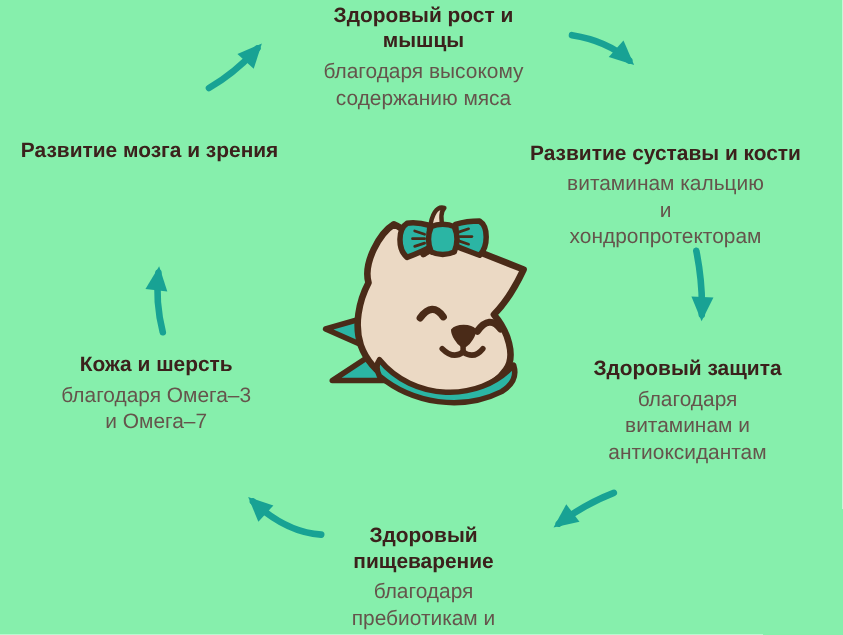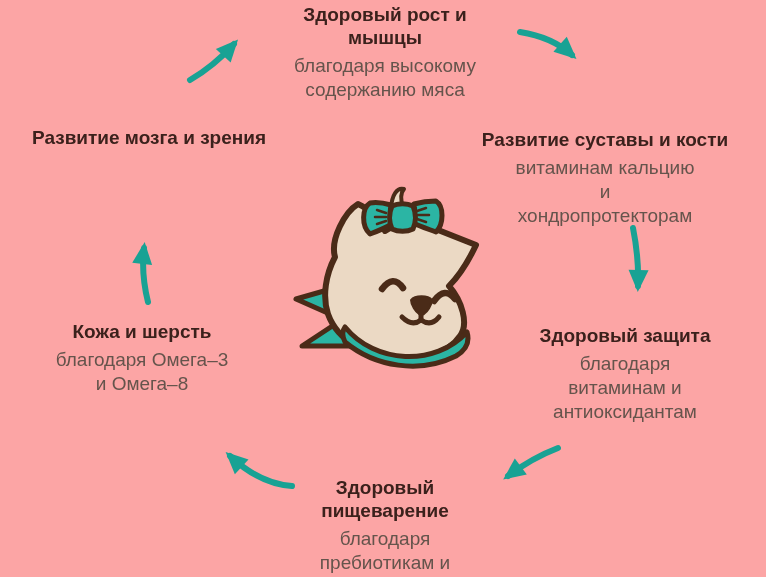--- a/index.html
+++ b/index.html
@@ -1,30 +1,30 @@
 <!DOCTYPE html>
 <html><head>
 <meta charset="utf-8">
 <style>
   html,body{margin:0;padding:0;background:#fff;}
   .canvas{
-    position:relative;width:766px;height:577px;background:#fca5a5;
+    position:relative;width:766px;height:577px;background:#86efac;
     font-family:"Liberation Sans", sans-serif;overflow:hidden;
   }
   .node{position:absolute;text-align:center;}
   .node-title{
     font-weight:bold;font-size:19px;line-height:1.22;color:#3b211c;margin:0 auto;
   }
   .node-sub{
     font-size:19px;line-height:1.27;color:#65544c;margin:5px auto 0;
   }
   #n-growth{left:230px;top:3px;width:310px}
   #n-growth .node-title{max-width:195px}
   #n-growth .node-sub{max-width:240px}
-  #n-brain{left:17px;top:126px;width:264px}
+  #n-brain{left:4px;top:126px;width:264px}
   #n-joints{left:468px;top:128px;width:274px}
   #n-joints .node-sub{max-width:190px}
   #n-skin{left:40px;top:320px;width:204px}
   #n-skin .node-sub{max-width:175px}
   #n-immunity{left:508px;top:324px;width:234px}
   #n-immunity .node-sub{max-width:190px}
   #n-digestion{left:263px;top:476px;width:244px}
   #n-digestion .node-title{max-width:135px}
   #n-digestion .node-sub{max-width:205px}
   .arrow{position:absolute;}
@@ -50,21 +50,21 @@
     <div class="node-sub">благодаря витаминам и антиоксидантам</div>
   </div>
 
   <div class="node" id="n-digestion">
     <div class="node-title">Здоровый пищеварение</div>
     <div class="node-sub">благодаря пребиотикам и клетчатке</div>
   </div>
 
   <div class="node" id="n-skin">
     <div class="node-title">Кожа и шерсть</div>
-    <div class="node-sub">благодаря Омега–3 и Омега–8</div>
+    <div class="node-sub">благодаря Омега–3 и Омега–7</div>
   </div>
 
   <div class="node" id="n-brain">
     <div class="node-title">Развитие мозга и зрения</div>
   </div>
 
   <svg class="arrow" style="left:182px;top:24px" width="76" height="62" viewBox="0 0 76 62">
     <defs>
         <marker id="ah1" markerUnits="userSpaceOnUse" markerWidth="26" markerHeight="26" refX="18" refY="13" orient="auto">
           <path d="M2,3 L24,13 L2,23 Z" fill="#18A294"></path>

